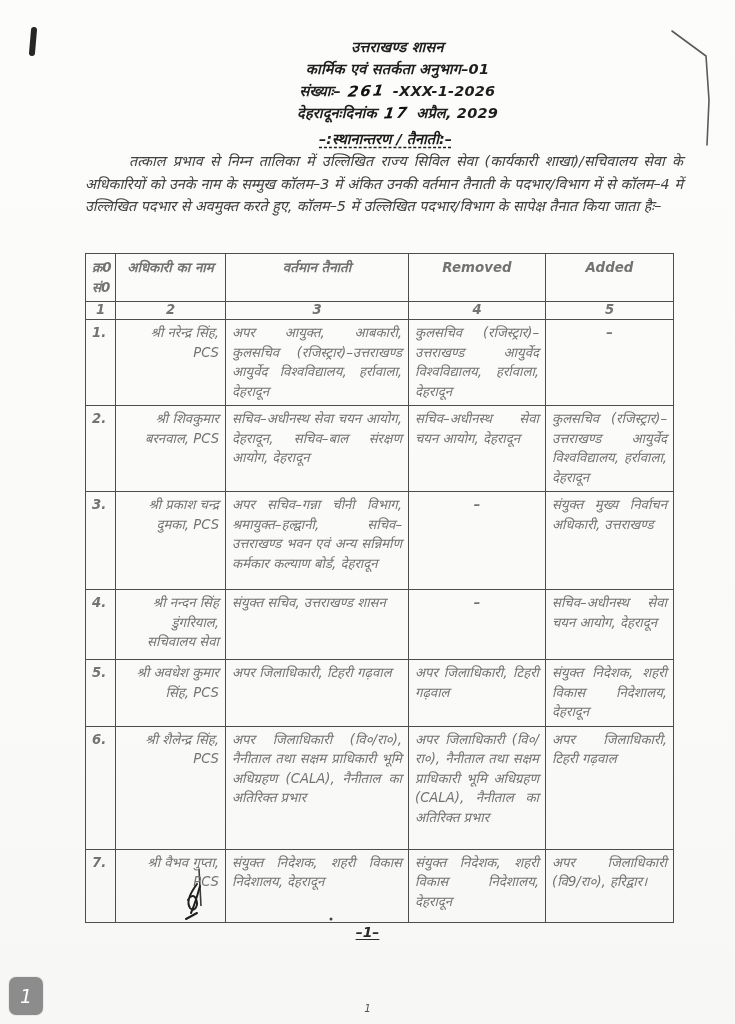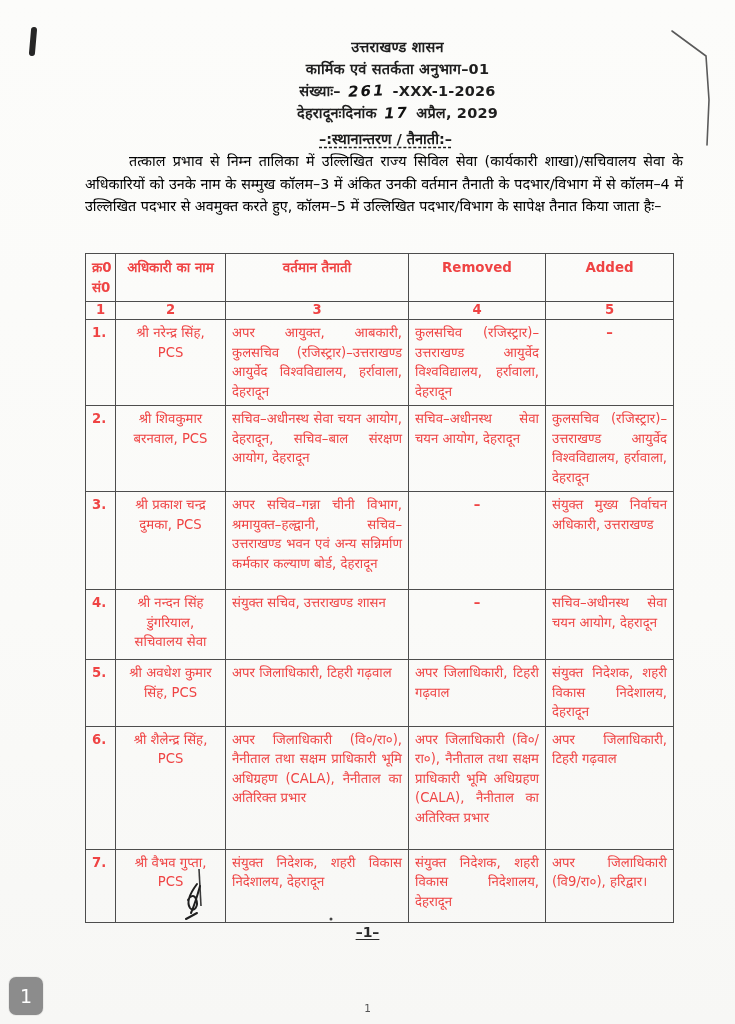--- a/index.html
+++ b/index.html
@@ -2,51 +2,51 @@
 <html><head>
 <meta charset="utf-8">
 <style>
   html,body{margin:0;padding:0;}
   body{
     width:735px;height:1024px;position:relative;overflow:hidden;
     background:linear-gradient(180deg,#fcfcfa 0%,#fafaf8 60%,#f7f7f5 100%);
     font-family:"DejaVu Sans","Liberation Sans",sans-serif;
     color:#222;
   }
-  .page{position:absolute;inset:0;}
+  .page{position:absolute;inset:0;font-style:italic;}
   
   .doc-header{position:absolute;top:36px;left:30px;width:735px;text-align:center;line-height:22px;}
   .doc-header .l{font-weight:bold;font-size:14.5px;color:#1e1e1e;letter-spacing:.2px;}
   .hw{display:inline-block;font-weight:600;transform:skewX(-10deg) rotate(-2deg);letter-spacing:2px;font-size:15px;color:#111;padding:0 2px;}
   .subject{position:absolute;top:128px;left:18px;width:735px;text-align:center;font-weight:bold;font-size:14.5px;color:#1c1c1c;}
   .subject span{text-decoration:underline;text-decoration-style:dashed;text-underline-offset:3px;}
   
   .order-para{
     position:absolute;top:150px;left:85px;width:598px;
-    font-size:14.3px;line-height:22.5px;text-align:justify;color:#000000;
+    font-size:14.3px;line-height:22.5px;text-align:justify;color:#404040;
     text-indent:44px;
   }
   
   table.tr-table{
     position:absolute;top:253px;left:85px;width:589px;
     border-collapse:collapse;table-layout:fixed;
-    font-size:13.2px;color:#ef4444;
+    font-size:13.2px;color:#737373;
   }
   table.tr-table td,table.tr-table th{
     border:1.4px solid #4d4d4d;vertical-align:top;
     padding:3px 6px 4px 6px;line-height:19.5px;overflow:hidden;
   }
   th{font-weight:bold;font-size:13.4px;}
   .c1{width:30px;} .c2{width:110px;} .c3{width:183px;} .c4{width:137px;} .c5{width:128px;}
   tr.hdr th{vertical-align:top;text-align:center;padding-top:4px;}
   tr.hdr{height:44px;}
   tr.nums td{height:14px;text-align:center;font-weight:bold;padding:0 4px 2px 4px;line-height:15px;}
   td.sno{text-align:left;font-weight:bold;padding-left:5px;}
-  td.name{text-align:center;}
-  td.name.left{text-align:center;}
+  td.name{text-align:right;}
+  td.name.left{text-align:right;}
   td.just{text-align:justify;}
   td.dash{text-align:center;font-weight:bold;}
   tr.r1{height:75px;} tr.r2{height:77px;} tr.r3{height:98px;} tr.r4{height:70px;}
   tr.r5{height:66px;} tr.r6{height:123px;} tr.r7{height:73px;}
   
   .page-number{position:absolute;top:924px;left:0;width:735px;text-align:center;font-size:14px;font-weight:bold;color:#2a2a2a;}
   .page-number span{text-decoration:underline;text-underline-offset:2px;}
   .tiny-page{position:absolute;top:1002px;left:0;width:735px;text-align:center;font-size:10.5px;color:#555;}
   .thumb-badge{
     position:absolute;left:9px;top:977px;width:34px;height:38px;

